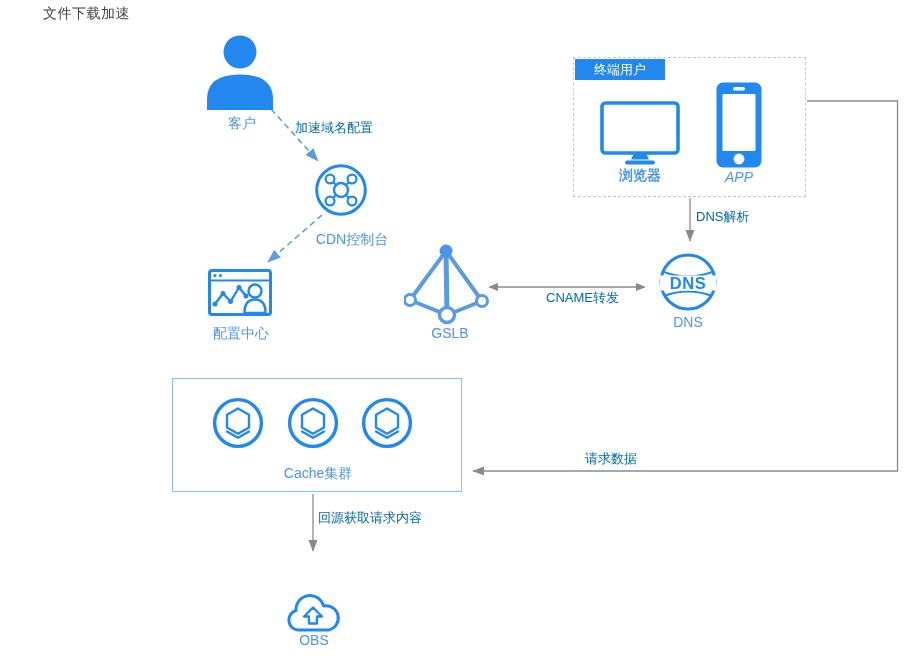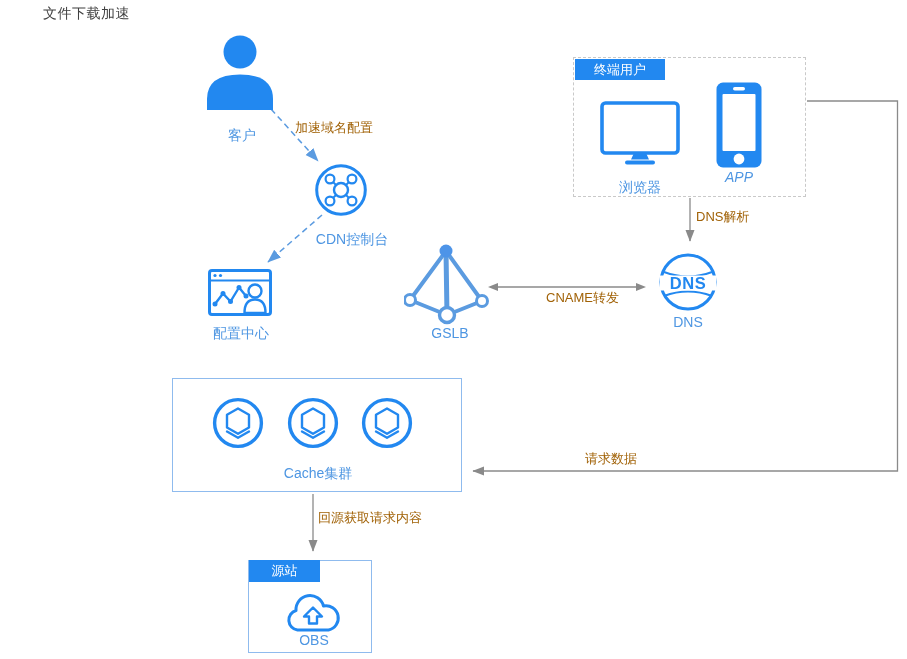--- a/index.html
+++ b/index.html
@@ -15,21 +15,21 @@
   .origin-box { left:248px; top:560px; width:124px; height:93px; border:1px solid #8FBBEE; }
   .cache-box { position:absolute; left:172px; top:378px; width:290px; height:114px; border:1px solid #8FBBEE; }
 
   .group-header { position:absolute; background:#2288F0; color:#ffffff; display:flex; align-items:center; justify-content:center; white-space:nowrap; }
   .cdn-header { left:-1px; top:-3px; width:171px; height:27px; font-size:15px; }
   .enduser-header { left:1px; top:1px; width:90px; height:21px; font-size:13px; }
   .origin-header { left:0px; top:-1px; width:71px; height:22px; font-size:13px; }
 
   .icon-abs { position:absolute; display:block; }
   .node-label { position:absolute; transform:translateX(-50%); color:#4E96E2; font-size:14px; white-space:nowrap; }
-  .edge-label { position:absolute; color:#a16207; font-size:13px; white-space:nowrap; }
+  .edge-label { position:absolute; color:#0369a1; font-size:13px; white-space:nowrap; }
 
   svg.connectors { position:absolute; left:0; top:0; width:907px; height:659px; pointer-events:none; }
 
   .st-blue { stroke:#2288F0; }
   .fl-blue { fill:#2288F0; }
   .st-mid  { stroke:#5B9BE0; }
 </style>
 </head>
 <body>
 
@@ -37,23 +37,20 @@
 
   <div class="diagram-title">文件下载加速</div>
 
 
   <div class="group-box enduser-box">
     <div class="group-header enduser-header">终端用户</div>
   </div>
 
   <div class="cache-box"></div>
 
-  <div class="group-box origin-box">
-    <div class="group-header origin-header">源站</div>
-  </div>
 
   <svg class="connectors" viewBox="0 0 907 659">
     <defs>
       <marker id="ah-gray" markerWidth="10" markerHeight="8" refX="8.5" refY="3.5" orient="auto">
         <path d="M0,0 L9,3.5 L0,7 Z" fill="#8A8A8A"></path>
       </marker>
       <marker id="ah-blue" markerWidth="10" markerHeight="8" refX="8.5" refY="3.5" orient="auto">
         <path d="M0,0 L9,3.5 L0,7 Z" fill="#5B9BE0"></path>
       </marker>
     </defs>
@@ -69,21 +66,21 @@
 
     <path d="M807,101 H897.5 V471 H473" fill="none" stroke="#8A8A8A" stroke-width="1.3" marker-end="url(#ah-gray)"></path>
 
     <line x1="313" y1="494" x2="313" y2="551" stroke="#8A8A8A" stroke-width="1.3" marker-end="url(#ah-gray)"></line>
   </svg>
 
   <svg class="icon-abs" style="left:201px; top:34px;" width="78" height="76" viewBox="0 0 78 76">
     <circle cx="39" cy="18" r="16.5" fill="#2288F0"></circle>
     <path d="M6 76 V65 Q6 40.5 39 40.5 Q72 40.5 72 65 V76 Z" fill="#2288F0"></path>
   </svg>
-  <div class="node-label" style="left:242px; top:115px;margin-top:12px;">客户</div>
+  <div class="node-label" style="left:242px; top:115px;">客户</div>
 
   <svg class="icon-abs" style="left:314px; top:163px;" width="54" height="54" viewBox="0 0 54 54">
     <circle cx="27" cy="27" r="24.3" fill="none" class="st-blue" stroke-width="3"></circle>
     <g class="st-blue" stroke-width="2">
       <line x1="27" y1="27" x2="16" y2="16"></line>
         <line x1="27" y1="27" x2="38" y2="16"></line>
       <line x1="27" y1="27" x2="16" y2="38"></line>
         <line x1="27" y1="27" x2="38" y2="38"></line>
     </g>
     <circle cx="27" cy="27" r="7" fill="#fff" class="st-blue" stroke-width="2.4"></circle>
@@ -123,21 +120,21 @@
     <circle cx="78" cy="58" r="5.5" fill="#fff" class="st-mid" stroke-width="3"></circle>
     <circle cx="43" cy="72" r="7.5" fill="#fff" class="st-mid" stroke-width="3.4"></circle>
   </svg>
   <div class="node-label" style="left:450px; top:325px;">GSLB</div>
 
   <svg class="icon-abs" style="left:600px; top:101px;" width="80" height="64" viewBox="0 0 80 64">
     <rect x="2" y="2" width="76" height="50" rx="3.5" fill="none" class="st-blue" stroke-width="3.6"></rect>
     <path d="M34 52 H46 L49 58.5 H31 Z" class="fl-blue"></path>
     <rect x="25" y="59.5" width="30" height="4" rx="2" class="fl-blue"></rect>
   </svg>
-  <div class="node-label" style="left:640px; top:179px;">浏览器</div>
+  <div class="node-label" style="left:640px; top:167px;font-weight:bold;">浏览器</div>
 
   <svg class="icon-abs" style="left:716px; top:82px;" width="46" height="86" viewBox="0 0 46 86">
     <rect x="0.5" y="0.5" width="45" height="85" rx="6.5" class="fl-blue"></rect>
     <rect x="17" y="5" width="12" height="3.5" rx="1.75" fill="#fff"></rect>
     <rect x="6.5" y="12" width="33" height="57" rx="1" fill="#fff"></rect>
     <circle cx="23" cy="77" r="5.4" fill="#fff"></circle>
   </svg>
   <div class="node-label" style="left:739px; top:169px;font-style:italic;">APP</div>
 
   <svg class="icon-abs" style="left:658px; top:252px;" width="60" height="60" viewBox="0 0 60 60">

